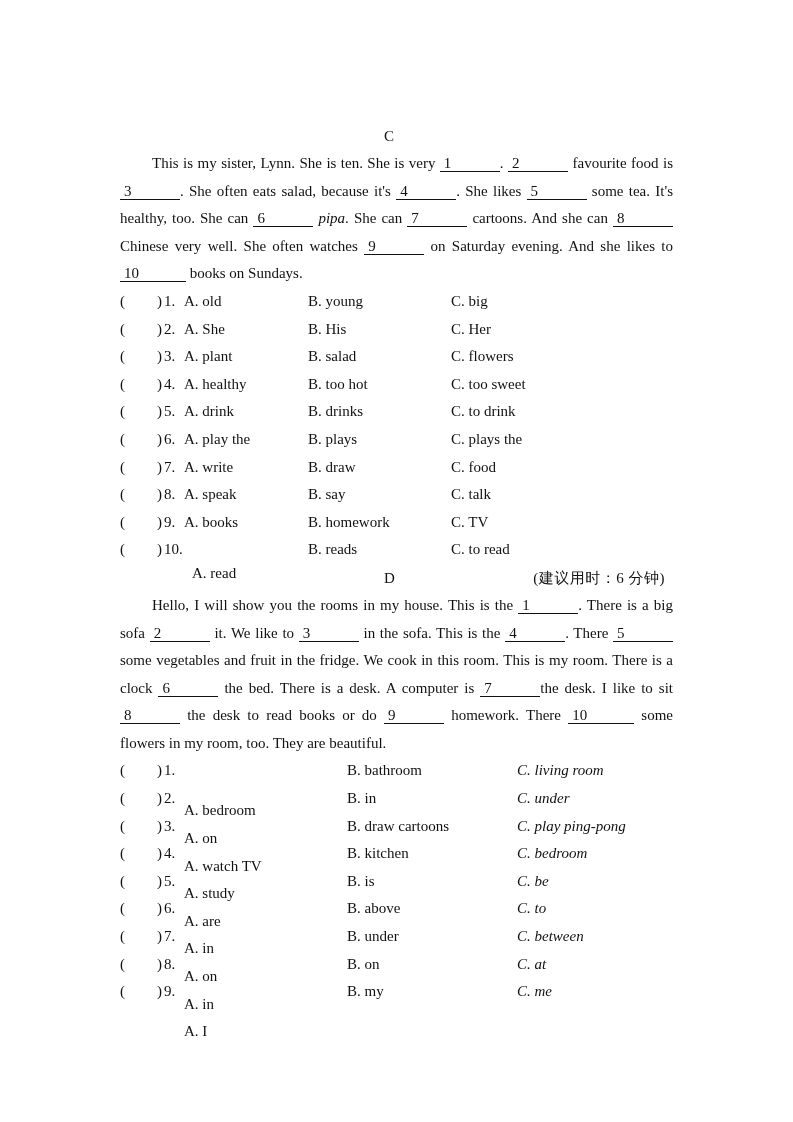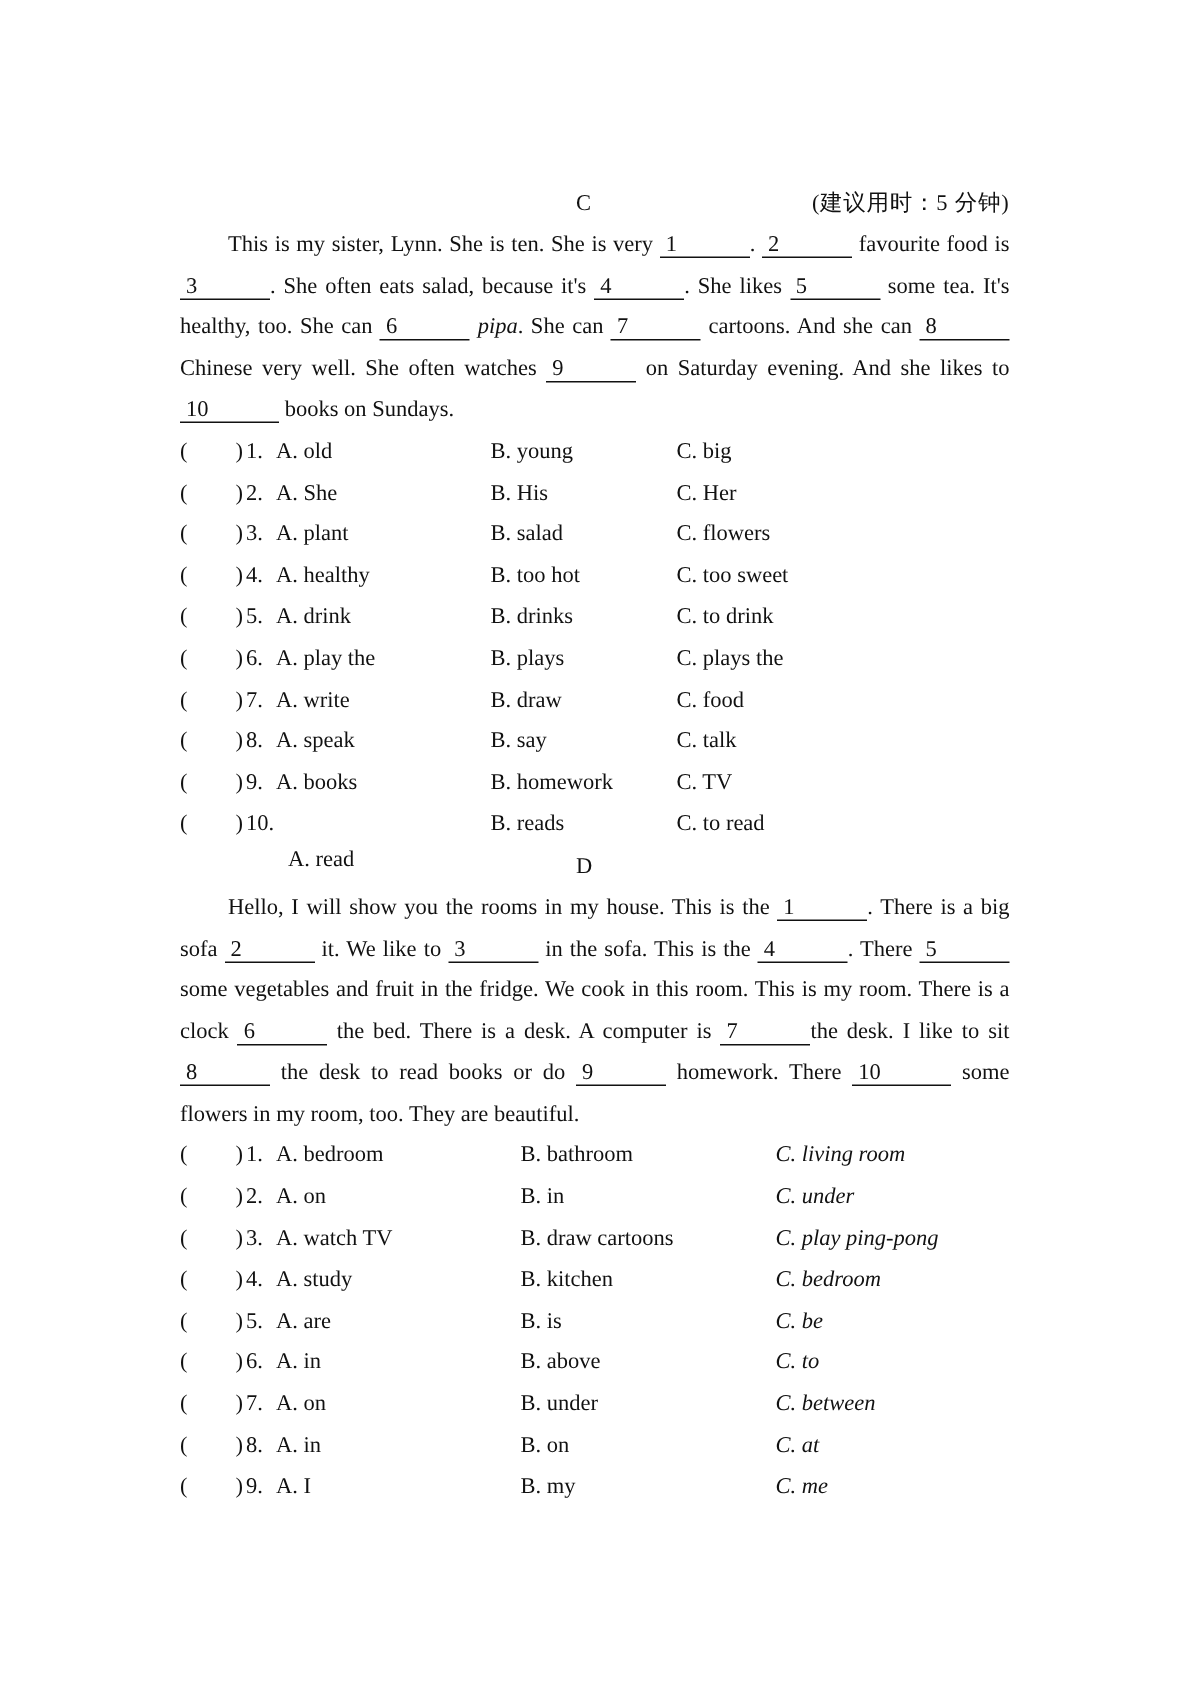--- a/index.html
+++ b/index.html
@@ -69,35 +69,34 @@
     .q-row {
       position: relative;
       height: 27.6px;
       line-height: 27.6px;
     }
     .q-row span { position: absolute; top: 0; white-space: nowrap; }
     .q-paren-open { left: 0; }
     .q-paren-close { left: 37px; }
     .q-num { left: 44px; }
     .c-optA { left: 64px; }
-    .c-optB { left: 188px; margin-left: 19px; }
+    .c-optB { left: 188px; }
     .c-optC { left: 331px; text-align: right; }
-    .d-optA { left: 64px; }
+    .d-optA { left: 64px; margin-top: 40px; }
     .d-optB { left: 227px; }
     .d-optC { left: 397px; font-style: italic; }
   </style>
 </head>
 <body>
 
 <div class="page">
 
   <div class="section">
     <div class="section-head">
       <span class="section-letter">C</span>
-      <span class="section-time">(建议用时：5 分钟)</span>
     </div>
     <p class="passage" id="passage-C"><span>This is my sister, Lynn. She is ten. She is very </span><span class="blank w60">1</span><span>. </span><span class="blank w60">2</span><span> favourite food is </span><span class="blank w60">3</span><span>. She often eats salad, because it's </span><span class="blank w60">4</span><span>. She likes </span><span class="blank w60">5</span><span> some tea. It's healthy, too. She can </span><span class="blank w60">6</span><span> </span><span class="em">pipa</span><span>. She can </span><span class="blank w60">7</span><span> cartoons. And she can </span><span class="blank w60">8</span><span> Chinese very well. She often watches </span><span class="blank w60">9</span><span> on Saturday evening. And she likes to  </span><span class="blank w66">10</span><span> books on Sundays.</span></p>
     <ul class="q-list" id="questions-C">
         <li class="q-row">
           <span class="q-paren-open">(</span>
           <span class="q-paren-close">)</span>
           <span class="q-num">1.</span>
           <span class="c-optA">A. old</span>
           <span class="c-optB">B. young</span>
           <span class="c-optC">C. big</span>
@@ -173,20 +172,21 @@
           <span class="c-optA" style="left: 72px; margin-top: 24px;">A. read</span>
           <span class="c-optB">B. reads</span>
           <span class="c-optC">C. to read</span>
         </li>
       </ul>
   </div>
 
   <div class="section">
     <div class="section-head">
       <span class="section-letter">D</span>
+      <span class="section-time" style="right:8px;">(建议用时：6 分钟)</span>
     </div>
     <p class="passage" id="passage-D"><span>Hello, I will show you the rooms in my house. This is the </span><span class="blank w60">1</span><span>. There is a big sofa </span><span class="blank w60">2</span><span> it. We like to </span><span class="blank w60">3</span><span> in the sofa. This is the </span><span class="blank w60">4</span><span>. There </span><span class="blank w60">5</span><span>some vegetables and fruit in the fridge. We cook in this room. This is my room. There is a clock </span><span class="blank w60">6</span><span> the bed. There is a desk. A computer is </span><span class="blank w60">7</span><span>the desk. I like to sit </span><span class="blank w60">8</span><span> the desk to read books or do </span><span class="blank w60">9</span><span> homework. There </span><span class="blank w66">10</span><span> some flowers in my room, too. They are beautiful.</span></p>
     <ul class="q-list" id="questions-D">
         <li class="q-row">
           <span class="q-paren-open">(</span>
           <span class="q-paren-close">)</span>
           <span class="q-num">1.</span>
           <span class="d-optA">A. bedroom</span>
           <span class="d-optB">B. bathroom</span>
           <span class="d-optC">C. living room</span>

